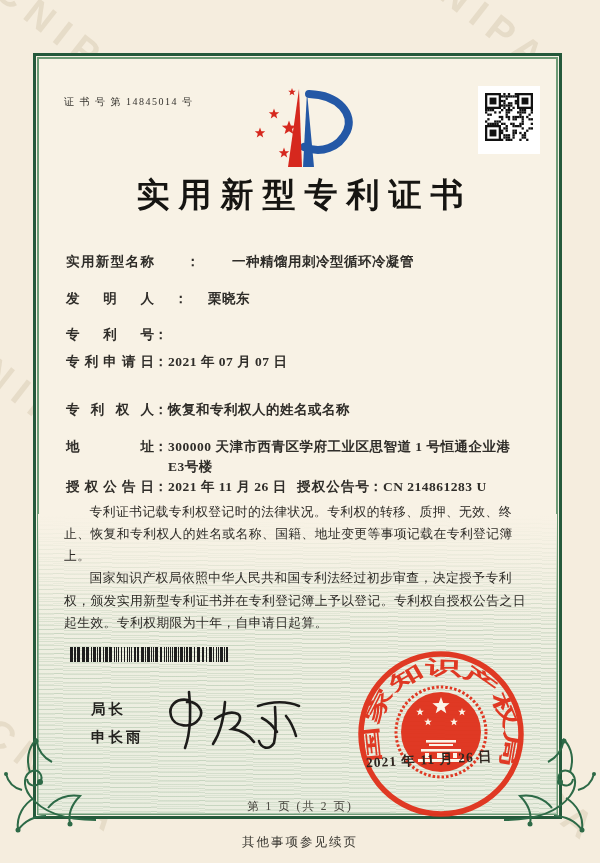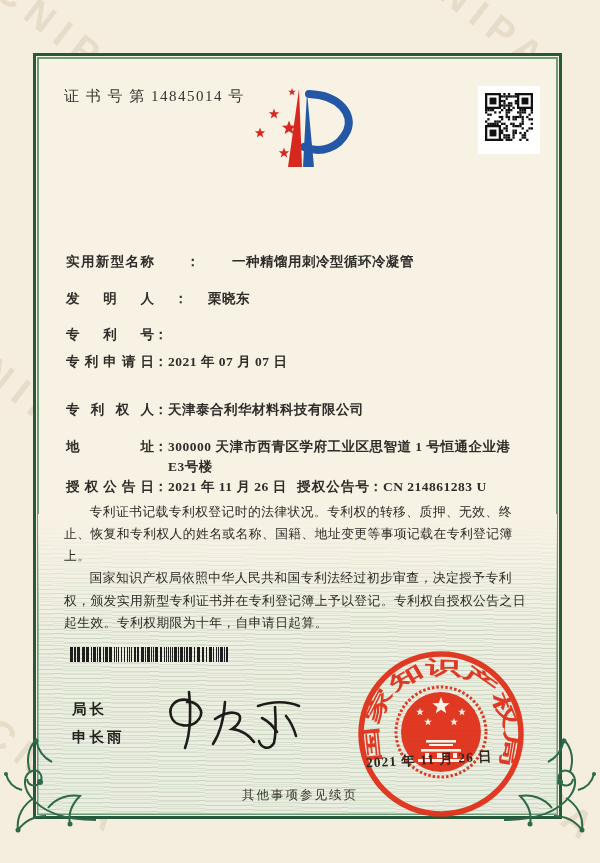--- a/index.html
+++ b/index.html
@@ -30,22 +30,22 @@
     position:absolute; left:2px; right:2px; bottom:2px; height:300px;
     background:
       linear-gradient(180deg, rgba(248,242,229,1) 0%, rgba(248,242,229,0) 38%),
       repeating-linear-gradient(1.2deg, rgba(128,166,130,0.22) 0 1px, rgba(255,255,255,0) 1px 4px),
       repeating-linear-gradient(-1.2deg, rgba(128,166,130,0.14) 0 1px, rgba(255,255,255,0) 1px 5px),
       linear-gradient(180deg, rgba(222,233,219,0.25), rgba(222,233,219,0.55));
     pointer-events:none;
   }
   
   .cert-no{
-    position:absolute; left:64px; top:87px; z-index:3;
-    font-size:15px; letter-spacing:1.5px; color:#35332e;
+    position:absolute; left:64px; top:95px; z-index:3;
+    font-size:10px; letter-spacing:1.5px; color:#35332e;
   }
   .logo{ position:absolute; left:243px; top:84px; z-index:3; }
   .qr{ position:absolute; left:478px; top:86px; width:62px; height:68px;
        background:#fff; z-index:3; display:flex; justify-content:center; }
   .qr svg{ margin-top:7px; }
   .title{
     position:absolute; left:0; top:173px; width:100%; z-index:3;
     text-align:center; font-size:33px; font-weight:bold;
     letter-spacing:9px; color:#161512; text-indent:9px;
   }
@@ -66,34 +66,34 @@
   .paras{
     position:absolute; left:64px; top:501px; width:474px; z-index:3;
     font-size:12.8px; line-height:1.73; color:#2c2a26; letter-spacing:0.4px;
   }
   .paras p{ margin:0; text-indent:2em; }
   
   .barcode{ position:absolute; left:70px; top:647px; z-index:3; }
   .signer{ position:absolute; left:72px; top:700px; z-index:3;
     font-family:"Liberation Sans","DejaVu Sans",sans-serif;
     font-size:14.5px; font-weight:bold; letter-spacing:3px; color:#23221f; }
-  .signer div{ margin-bottom:9px; }
+  .signer div{ margin-bottom:9px;margin-left:19px; }
   .signature{ position:absolute; left:158px; top:686px; z-index:3; }
   .seal{ position:absolute; left:355px; top:648px; z-index:4; opacity:0.95; }
   .seal-date{
     position:absolute; left:366px; top:751px; z-index:5;
     font-size:13.5px; font-weight:bold; letter-spacing:1px; color:#2e2620;
     transform:rotate(-3deg); white-space:nowrap;
   }
   .page-num{
     position:absolute; left:0; top:799px; width:100%; z-index:3;
     text-align:center; font-size:11.5px; letter-spacing:2px; color:#45433c;
   }
   .next-note{
-    position:absolute; left:0; top:787px; width:100%; z-index:3;
+    position:absolute; left:0; top:834px; width:100%; z-index:3;
     text-align:center; font-size:12.5px; letter-spacing:2px; color:#37352f;
   }
   .flourish{ position:absolute; z-index:6; pointer-events:none; }
   .flourish.left{ left:4px; top:738px; }
   .flourish.right{ right:4px; top:738px; transform:scaleX(-1); }
 </style>
 </head>
 <body>
 
 <div class="page">
@@ -259,20 +259,21 @@
         <rect x="2" y="2" width="3" height="3" fill="#111"></rect>
         <rect x="14" y="0" width="7" height="7" fill="#111"></rect>
         <rect x="15" y="1" width="5" height="5" fill="#fff"></rect>
         <rect x="16" y="2" width="3" height="3" fill="#111"></rect>
         <rect x="0" y="14" width="7" height="7" fill="#111"></rect>
         <rect x="1" y="15" width="5" height="5" fill="#fff"></rect>
         <rect x="2" y="16" width="3" height="3" fill="#111"></rect>
       </svg>
   </div>
 
+  <div class="title">实用新型专利证书</div>
 
   <div class="frow" style="top:252px;gap:32px;">
     <span class="flabel">实用新型名称</span>
       <span class="fcolon">：</span>
     <span class="fvalue">一种精馏用刺冷型循环冷凝管</span>
   </div>
   <div class="frow" style="top:289px;gap:20px;">
     <span class="flabel">发明人</span>
       <span class="fcolon">：</span>
     <span class="fvalue">栗晓东</span>
@@ -282,21 +283,21 @@
       <span class="fcolon">：</span>
   </div>
   <div class="frow" style="top:352px;">
     <span class="flabel">专利申请日</span>
       <span class="fcolon">：</span>
     <span class="fvalue">2021 年 07 月 07 日</span>
   </div>
   <div class="frow" style="top:400px;">
     <span class="flabel">专利权人</span>
       <span class="fcolon">：</span>
-    <span class="fvalue">天津泰合利华材料科技有限公司</span>
+    <span class="fvalue">恢复和专利权人的姓名或名称</span>
   </div>
   <div class="frow" style="top:437px;">
     <span class="flabel">地址</span>
       <span class="fcolon">：</span>
     <span class="fvalue" style="max-width:352px;">300000 天津市西青区学府工业区思智道 1 号恒通企业港 E3号楼</span>
   </div>
   <div class="frow" style="top:477px;">
     <span class="flabel">授权公告日</span>
       <span class="fcolon">：</span>
     <span class="fvalue">2021 年 11 月 26 日</span>
@@ -406,20 +407,21 @@
         <rect x="66" y="101" width="40" height="2.6"></rect>
         <rect x="70" y="105" width="4" height="5"></rect>
           <rect x="82" y="105" width="8" height="5"></rect>
           <rect x="98" y="105" width="4" height="5"></rect>
         <rect x="63" y="111" width="46" height="3"></rect>
       </g>
     </g>
   </svg>
   <div class="seal-date">2021 年 11 月 26 日</div>
 
+  <div class="page-num">第 1 页 (共 2 页)</div>
   <div class="next-note">其他事项参见续页</div>
 
   <svg class="flourish left" width="96" height="104" viewBox="0 0 96 104">
     <g fill="none" stroke="#2d6a47" stroke-width="2">
       <path d="M92,82 C60,82 38,74 26,58 C18,47 20,36 28,33 C35,31 40,38 36,44 C32,50 24,48 23,41"></path>
       <path d="M30,60 C20,66 12,78 14,92 C20,84 30,78 42,78"></path>
       <path d="M26,34 C22,22 24,10 32,2 C34,12 40,20 48,24"></path>
       <path d="M44,70 C52,60 64,56 76,58 C68,66 64,76 66,86"></path>
       <path d="M18,52 C10,50 4,44 2,36"></path>
     </g>

